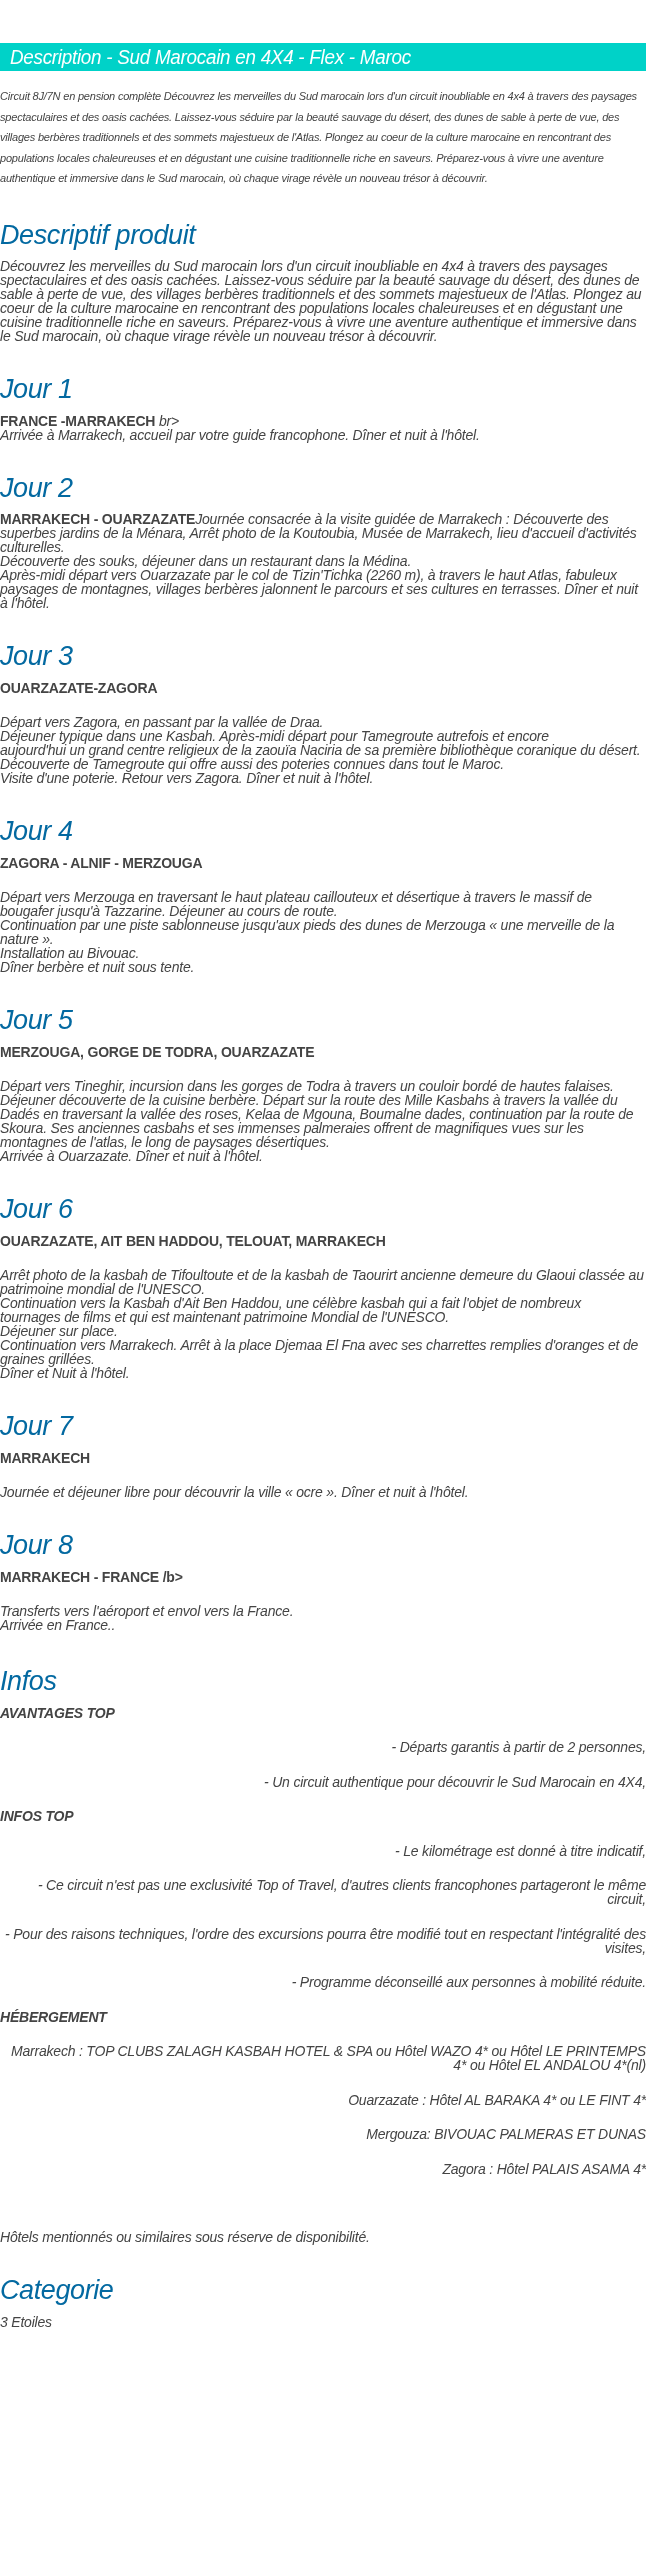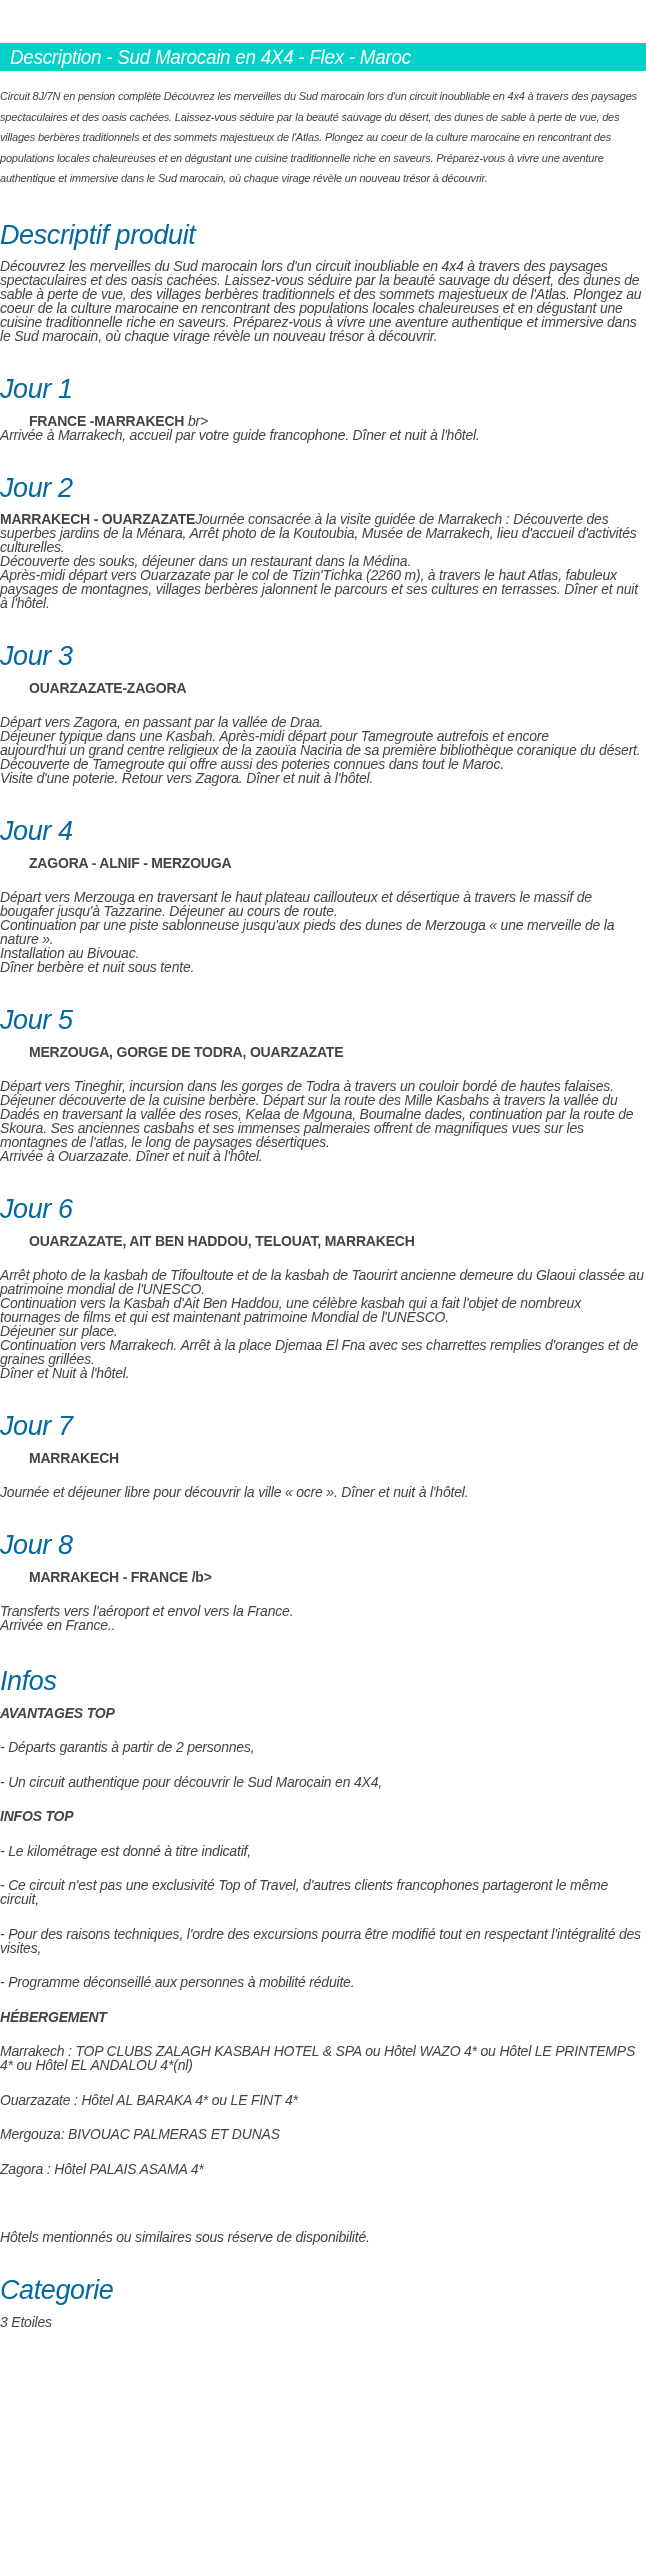--- a/index.html
+++ b/index.html
@@ -36,27 +36,27 @@
   }
   h2.section {
     color: #0369a1;
     font-size: 27px;
     font-weight: normal;
     font-style: italic;
     margin: 31px 0 8.5px 0;
     letter-spacing: -0.4px;
   }
   p { margin: 0; font-size: 14px; line-height: 14px; letter-spacing: -0.2px; }
-  .day-route { font-weight: bold; font-style: normal; margin-bottom: 0; padding-left: 29px; }
+  .day-route { font-weight: bold; font-style: normal; margin-bottom: 0; }
   .day-route.spaced { margin-bottom: 20.5px; }
   .day-route .inline-desc { font-weight: normal; font-style: italic; }
   .day-lines p { margin: 0; }
   .bold-italic { font-weight: normal; }
   .info-head { font-weight: bold; font-style: italic; margin: 6.8px 0 20.5px 0; }
-  .info-item { margin: 0 0 20.5px 0; }
+  .info-item { margin: 0 0 20.5px 0; text-align: right; }
   .spacer-lg { height: 34px; }
 </style>
 </head>
 <body>
 
 <div class="banner">
   <h1>Description - Sud Marocain en 4X4 - Flex - Maroc</h1>
 </div>
 
 <p class="intro">Circuit 8J/7N en pension complète Découvrez les merveilles du Sud marocain lors d'un circuit inoubliable en 4x4 à travers des paysages spectaculaires et des oasis cachées. Laissez-vous séduire par la beauté sauvage du désert, des dunes de sable à perte de vue, des villages berbères traditionnels et des sommets majestueux de l'Atlas. Plongez au coeur de la culture marocaine en rencontrant des populations locales chaleureuses et en dégustant une cuisine traditionnelle riche en saveurs. Préparez-vous à vivre une aventure authentique et immersive dans le Sud marocain, où chaque virage révèle un nouveau trésor à découvrir.</p>

